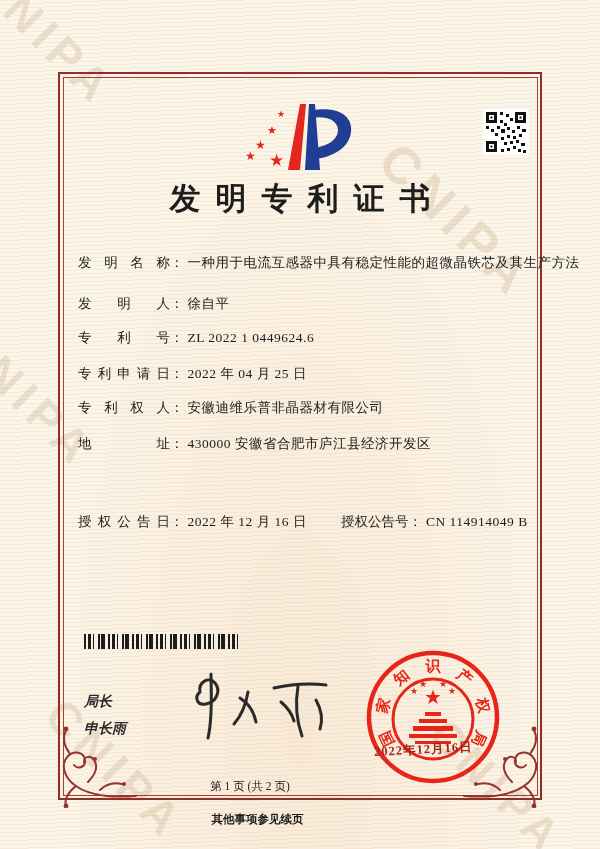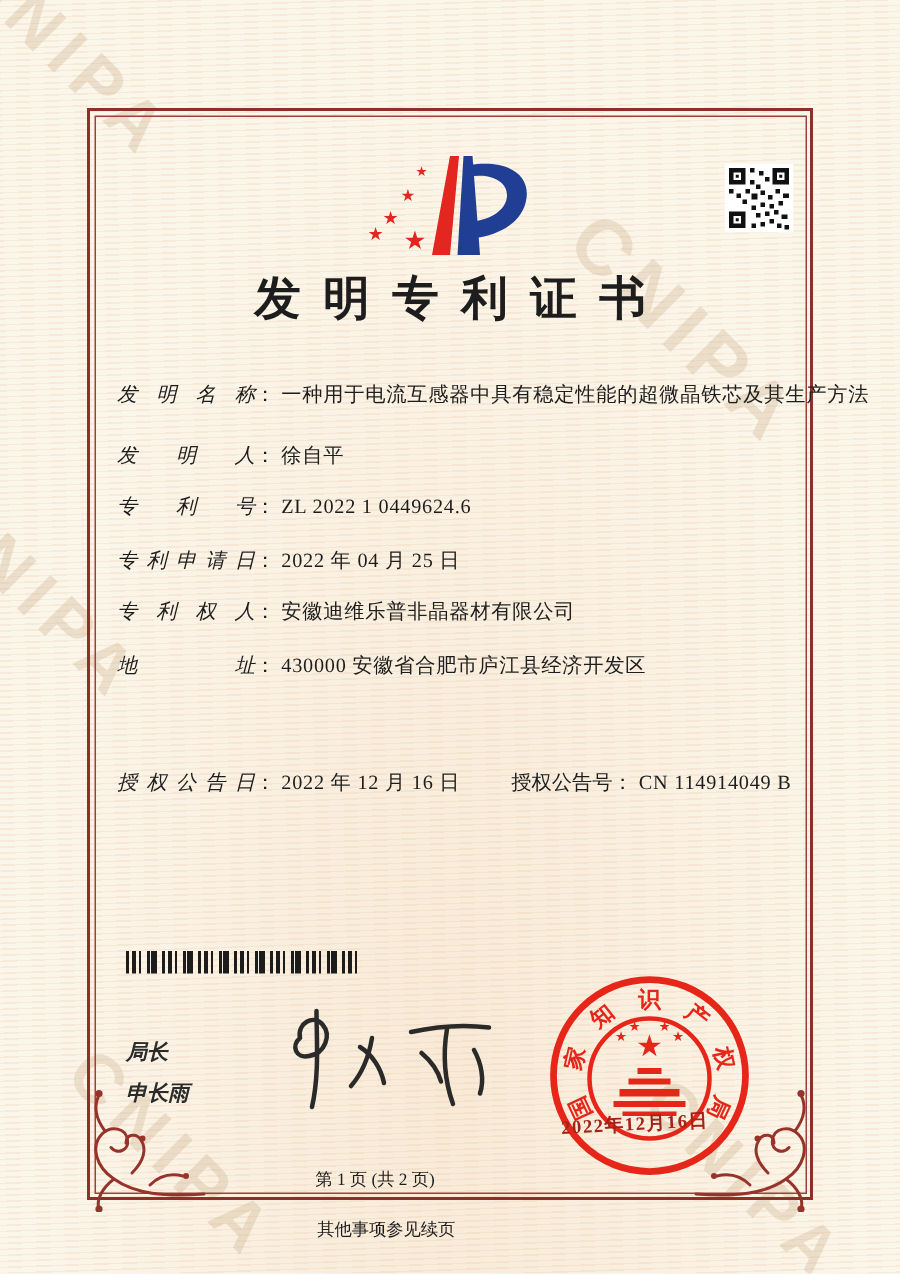--- a/index.html
+++ b/index.html
@@ -35,21 +35,21 @@
   .corner.bl{left:40px;top:726px;}
   .corner.br{left:460px;top:726px;transform:scaleX(-1);}
   .abs{position:absolute;z-index:2;}
   .certno{left:78px;top:97px;font-size:13.5px;letter-spacing:1px;}
   .title{
     left:0;top:178px;width:600px;text-align:center;
     font-size:31px;font-weight:bold;letter-spacing:15px;text-indent:15px;
   }
   .fields{left:78px;top:248px;width:450px;font-size:13.5px;}
   .frow{position:absolute;left:0;white-space:nowrap;}
-  .lbl{display:inline-block;width:92px;text-align:justify;text-align-last:justify;font-style:italic;}
+  .lbl{display:inline-block;width:92px;text-align:justify;text-align-last:justify;}
   .lbl2{display:inline-block;}
   .colon{display:inline-block;margin-right:4px;}
   .val{letter-spacing:.5px;}
   .gap{display:inline-block;width:34px;}
   .paras{
     left:76px;top:495px;width:452px;font-size:12.5px;line-height:1.82;
     font-style:italic;color:#262626;text-align:justify;
   }
   .paras p{margin:0;text-indent:2em;}
   .barcode{
@@ -66,21 +66,21 @@
   .sig{left:168px;top:664px;}
   .seal{left:355px;top:642px;z-index:2;}
   .sealdate{
     left:374px;top:740px;width:150px;z-index:3;
     font-size:12.5px;font-weight:bold;color:#a32317;letter-spacing:1px;
     transform:rotate(-3deg);white-space:nowrap;
   }
   .qr{left:483px;top:109px;}
   .logo{left:243px;top:100px;}
   .pageinfo{left:0;top:779px;width:500px;text-align:center;font-size:11.5px;z-index:3;}
-  .contnote{left:0;top:812px;width:515px;text-align:center;font-size:11.5px;}
+  .contnote{left:0;top:812px;width:515px;text-align:center;font-size:11.5px;font-weight:bold;}
 </style>
 </head>
 <body>
 
 <div class="page">
 
   <div class="wm" style="left:-42px;top:8px;font-size:46px;">CNIPA</div>
   <div class="wm" style="left:360px;top:190px;font-size:52px;">CNIPA</div>
   <div class="wm" style="left:-62px;top:370px;font-size:46px;">CNIPA</div>
   <div class="wm" style="left:28px;top:742px;font-size:46px;">CNIPA</div>

